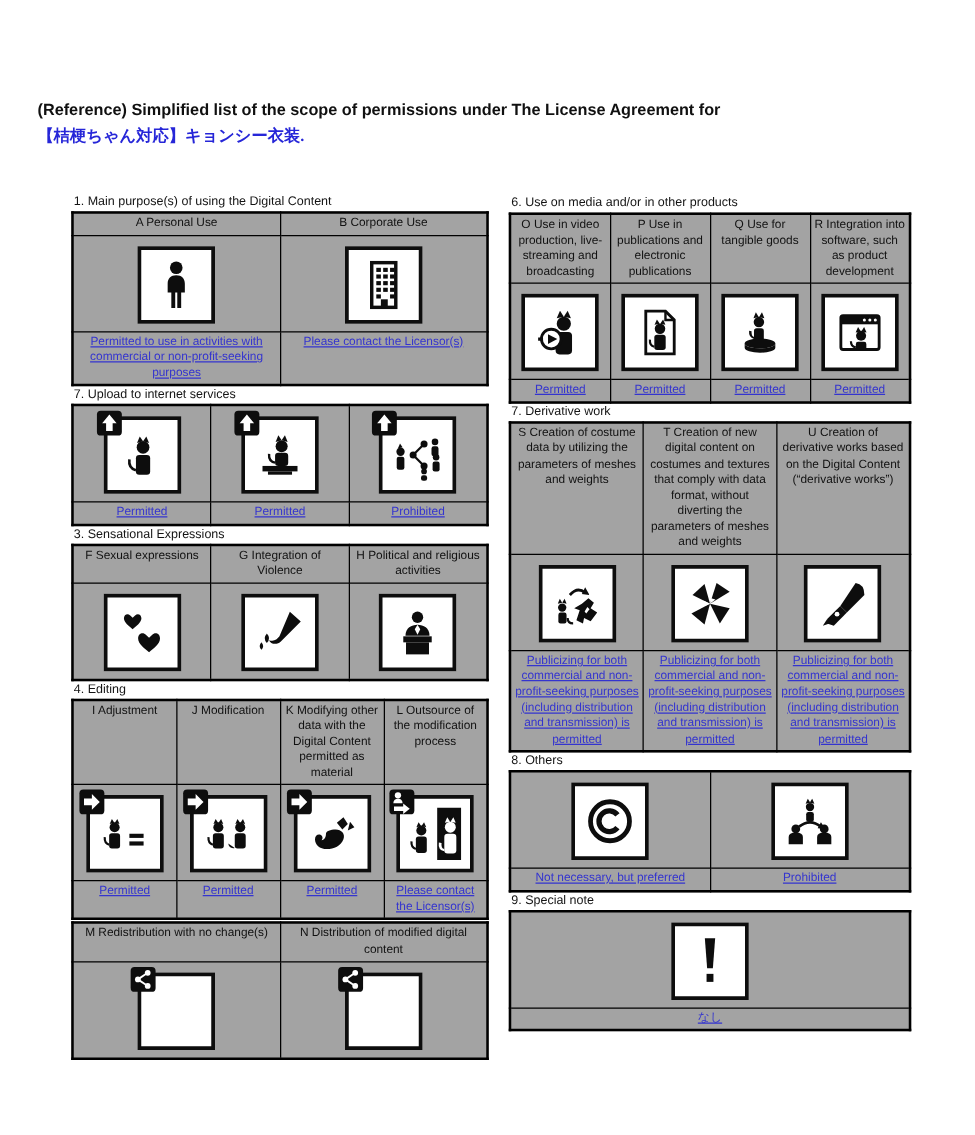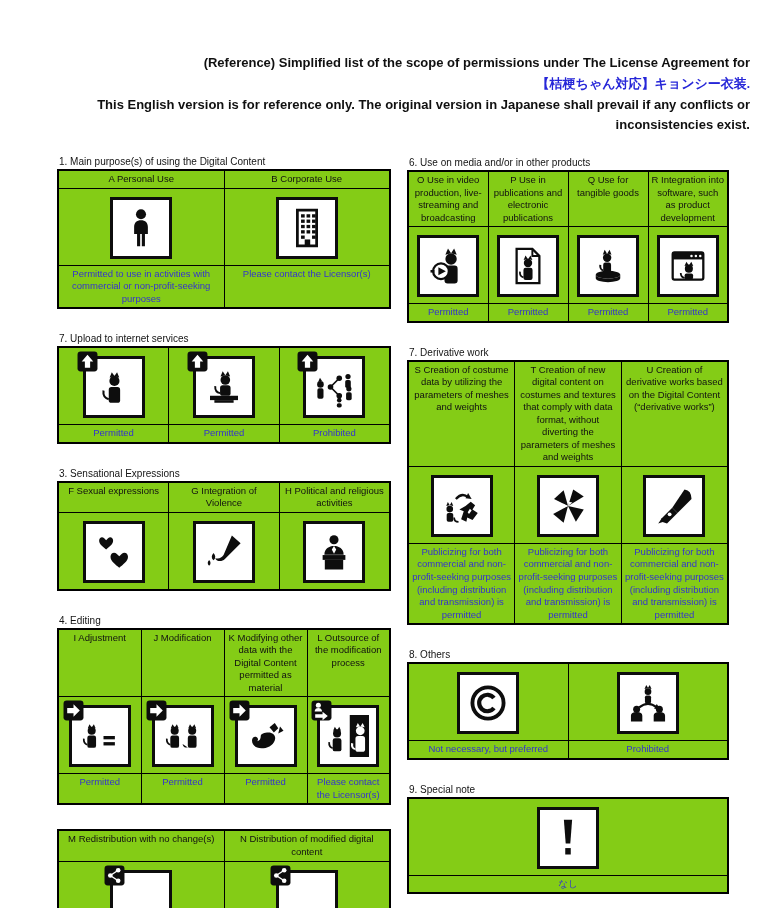--- a/index.html
+++ b/index.html
@@ -1,53 +1,52 @@
 <!DOCTYPE html>
 <html><head>
 <meta charset="utf-8">
 <style>
   html,body { margin:0; padding:0; background:#fff; }
   body { font-family:"Liberation Sans","DejaVu Sans",sans-serif; color:#111; }
   #page { position:relative; width:780px; height:908px; background:#fff; overflow:hidden; }
 
-  .title-block { position:absolute; top:53px; left:30px; width:720px; text-align:right;
+  .title-block { position:absolute; top:78px; left:30px; width:720px; text-align:left;
                  font-weight:bold; font-size:13px; line-height:1.6; color:#101010; }
   .title-jp { color:#2626d8;font-family:Liberation Serif, serif; }
 
   .col { position:absolute; }
   .col-left  { left:57px;  top:156px; width:334px; }
   .col-right { left:407px; top:157px; width:322px; }
 
-  .section { margin-bottom:24px; }
+  .section { margin-bottom:1px; }
   .sec-heading { font-size:10px; margin:0 0 2px 2px; color:#141414; }
 
   table.perm { width:100%; border-collapse:collapse; table-layout:fixed;
-               border:2px solid #000; background:#84cc16; }
+               border:2px solid #000; background:#a3a3a3; }
   table.perm td { border:1.5px solid #000; padding:2px 3px; vertical-align:top;
                   text-align:center; font-size:9.5px; line-height:1.32; }
   tr.icons td { vertical-align:middle; padding:8px 2px 6px 2px; }
 
   .icon-wrap { display:flex; justify-content:center; }
   .icon-box { position:relative; width:56px; height:56px; border:3px solid #0d0d0d;
               background:#fff; display:flex; align-items:center; justify-content:center; }
   .badge { position:absolute; top:-8px; left:-9px; width:21px; height:21px; }
 
-  .status { color:#3434cf; text-underline-offset:1px; }
+  .status { color:#3434cf; text-decoration:underline; text-underline-offset:1px; }
   svg .ink { fill:#0d0d0d; }
   svg .stroke { fill:none; stroke:#0d0d0d; }
 </style>
 </head>
 <body>
 
 <div id="page">
 
   <div class="title-block">
     <div>(Reference) Simplified list of the scope of permissions under The License Agreement for</div>
     <div class="title-jp">【桔梗ちゃん対応】キョンシー衣装.</div>
-    <div>This English version is for reference only. The original version in Japanese shall prevail if any conflicts or inconsistencies exist.</div>
   </div>
 
   <div class="col col-left">
 
     <div class="section">
       <div class="sec-heading">1. Main purpose(s) of using the Digital Content</div>
       <table class="perm">
         <tbody>
             <tr class="labels">
           <td><span>A Personal Use</span></td>

